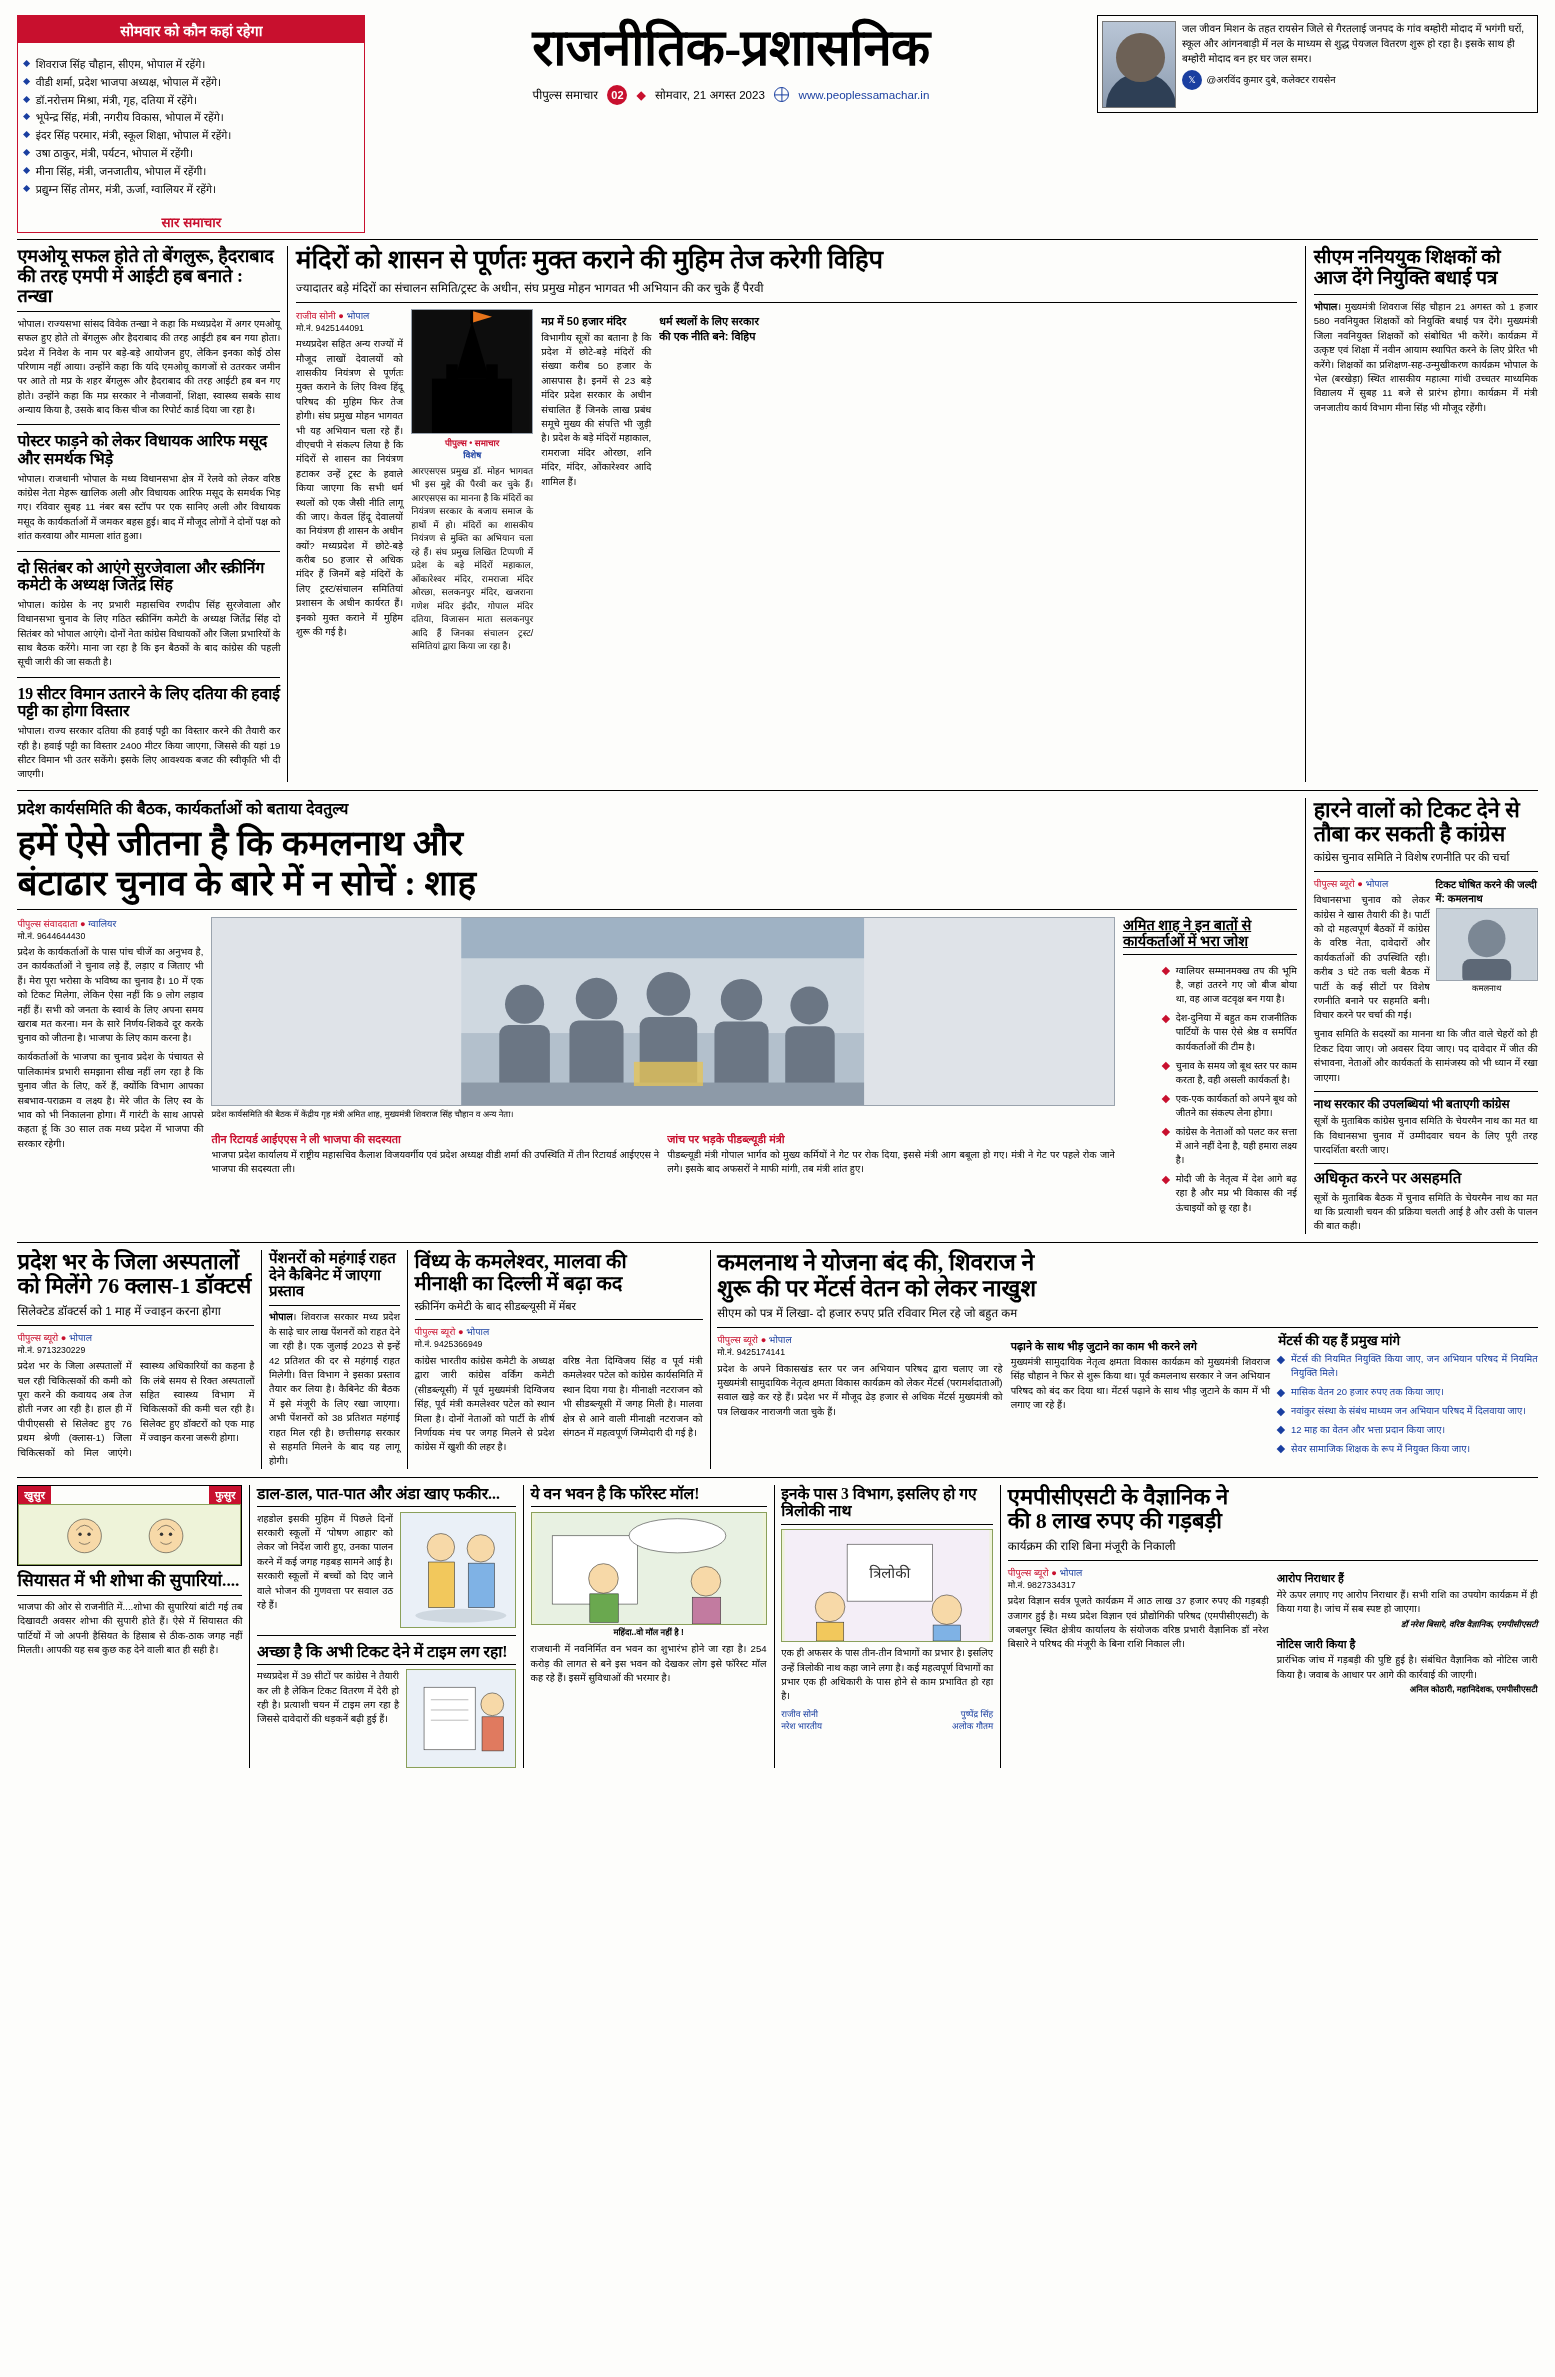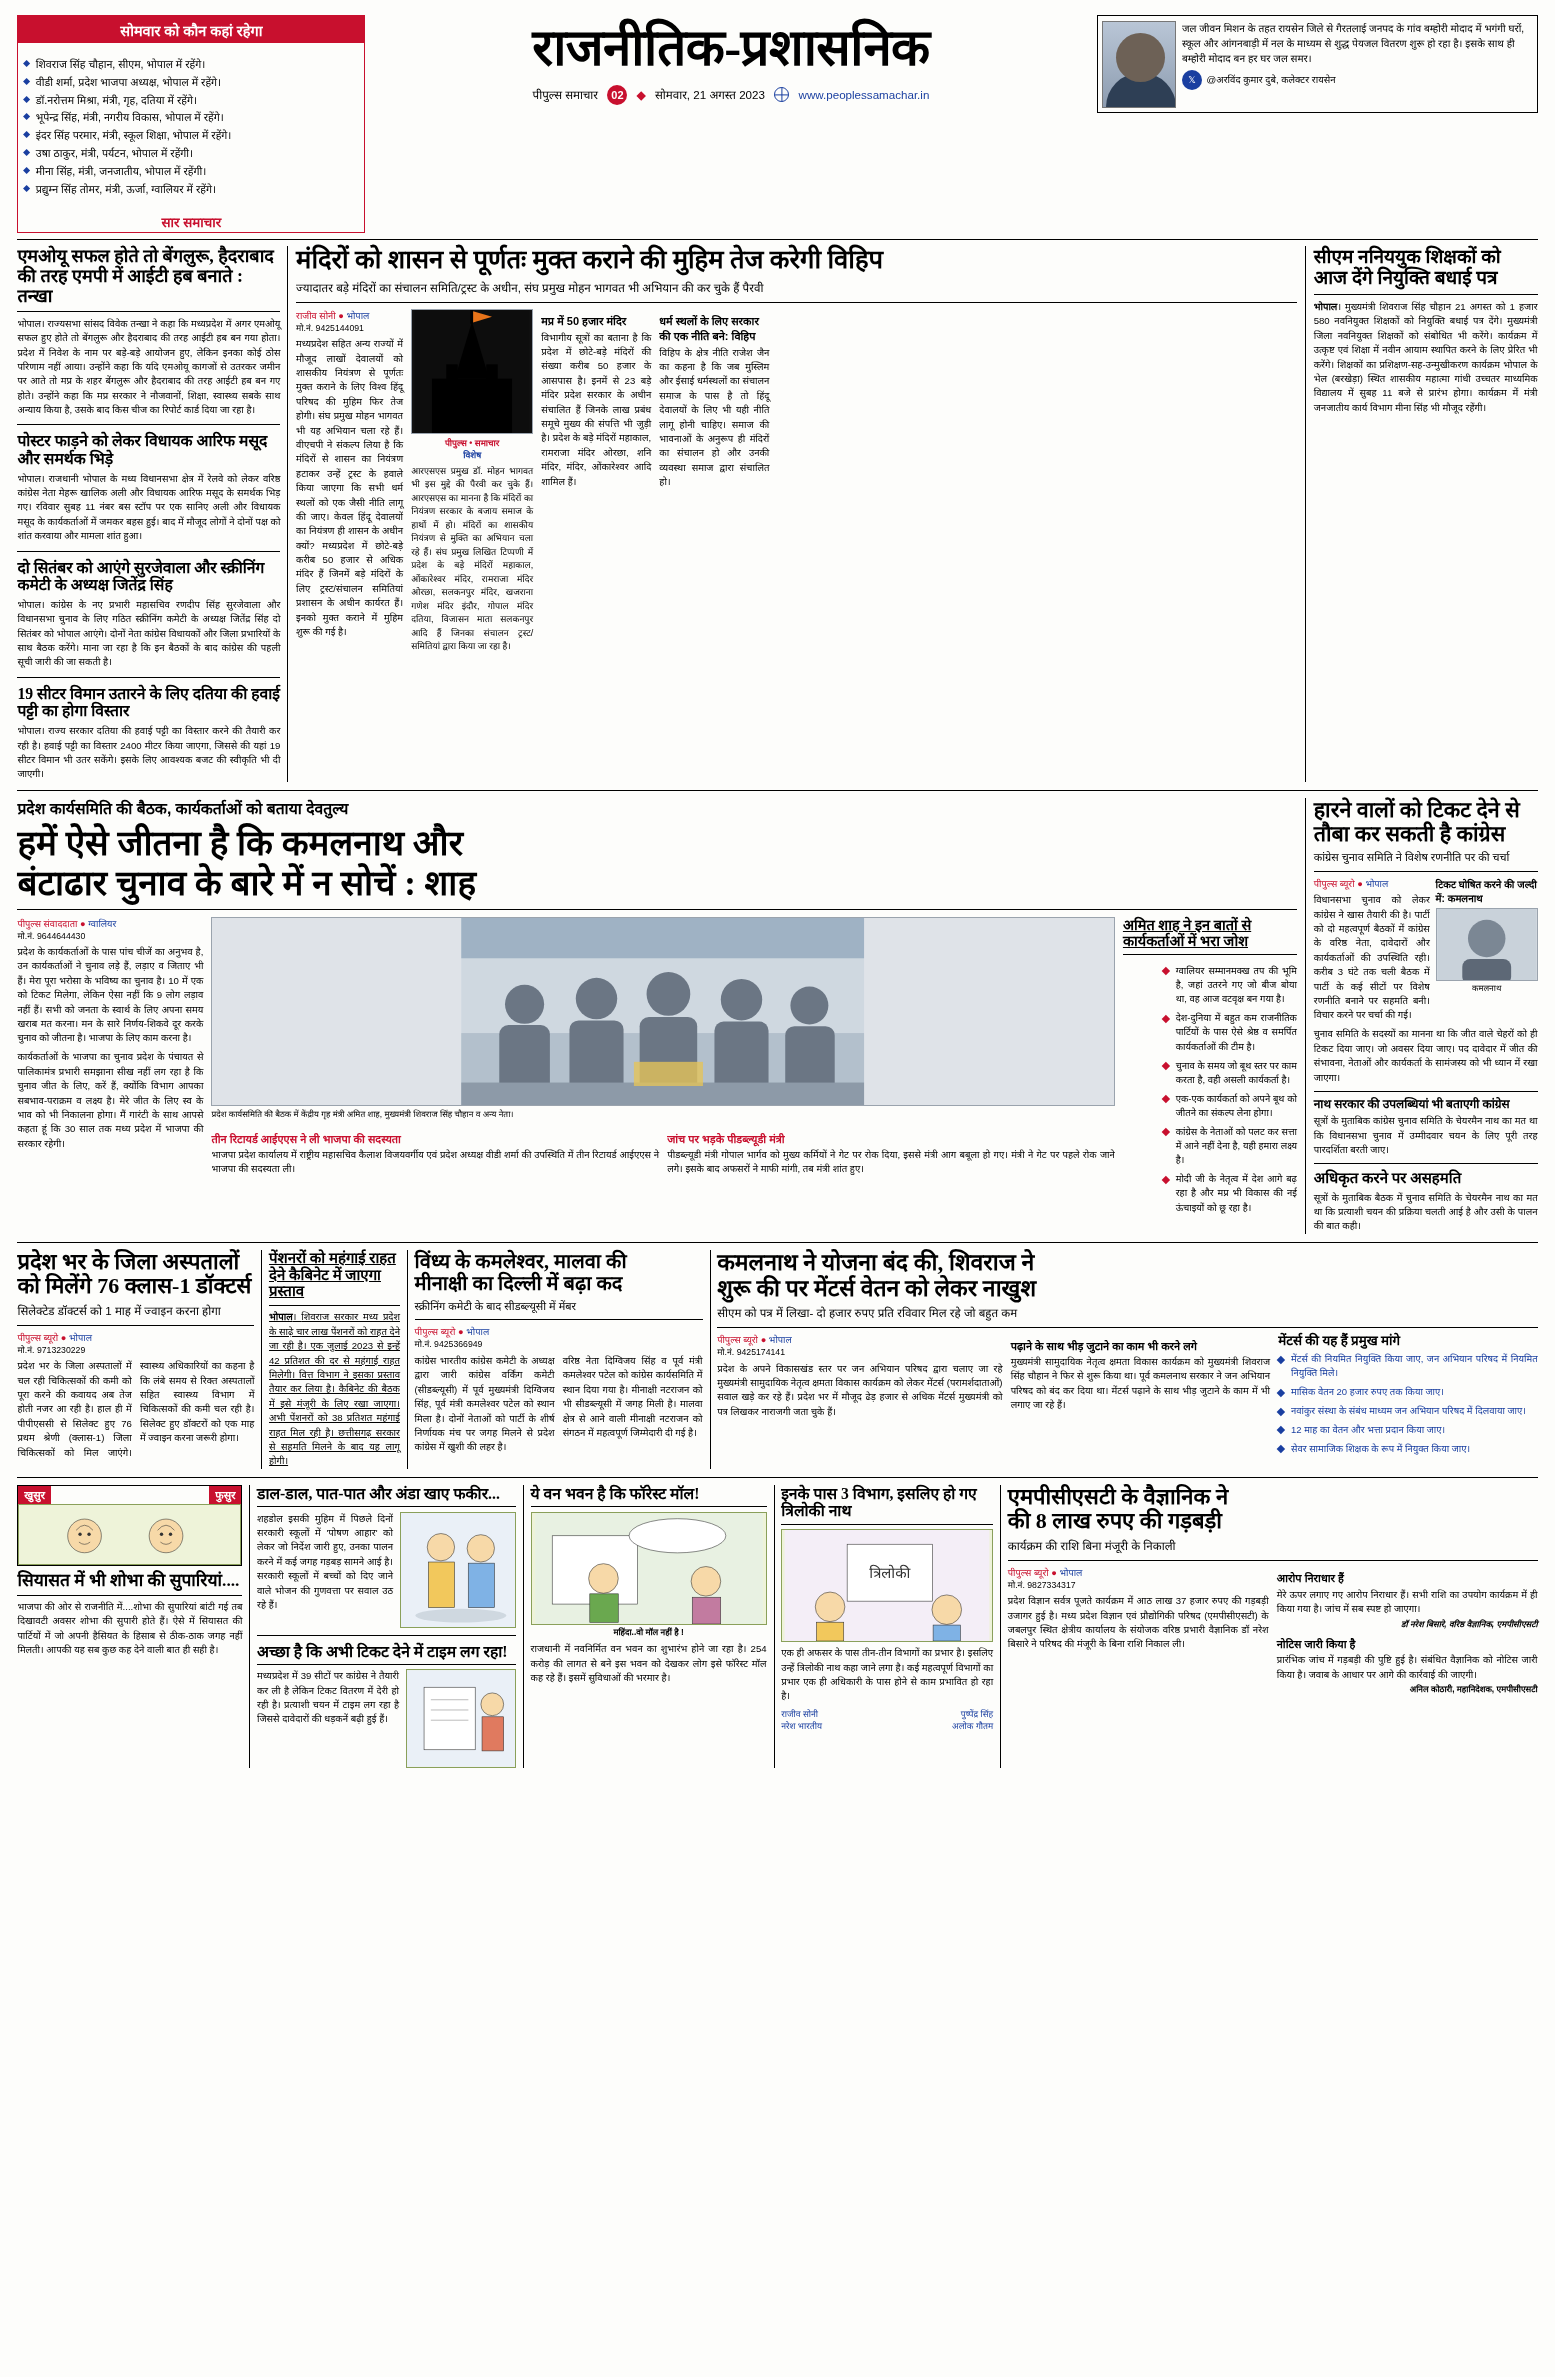--- a/index.html
+++ b/index.html
@@ -240,21 +240,20 @@
           <div class="body" style="margin-top:3.5px;font-size:9px;">आरएसएस प्रमुख डॉ. मोहन भागवत भी इस मुद्दे की पैरवी कर चुके हैं। आरएसएस का मानना है कि मंदिरों का नियंत्रण सरकार के बजाय समाज के हाथों में हो। मंदिरों का शासकीय नियंत्रण से मुक्ति का अभियान चला रहे हैं। संघ प्रमुख लिखित टिप्पणी में प्रदेश के बड़े मंदिरों महाकाल, ओंकारेश्वर मंदिर, रामराजा मंदिर ओरछा, सलकनपुर मंदिर, खजराना गणेश मंदिर इंदौर, गोपाल मंदिर दतिया, विजासन माता सलकनपुर आदि हैं जिनका संचालन ट्रस्ट/समितियां द्वारा किया जा रहा है।</div>
         </div>
 
         <div style="width:110px;">
           <div class="subhead">मप्र में 50 हजार मंदिर</div>
           <div class="body">विभागीय सूत्रों का बताना है कि प्रदेश में छोटे-बड़े मंदिरों की संख्या करीब 50 हजार के आसपास है। इनमें से 23 बड़े मंदिर प्रदेश सरकार के अधीन संचालित हैं जिनके लाख प्रबंध समूचे मुख्य की संपत्ति भी जुड़ी है। प्रदेश के बड़े मंदिरों महाकाल, रामराजा मंदिर ओरछा, शनि मंदिर, मंदिर, ओंकारेश्वर आदि शामिल हैं।</div>
         </div>
 
         <div style="width:110px;">
           <div class="subhead">धर्म स्थलों के लिए सरकार की एक नीति बने: विहिप</div>
-          <div class="body">विहिप के क्षेत्र नीति राजेश जैन का कहना है कि जब मुस्लिम और ईसाई धर्मस्थलों का संचालन समाज के पास है तो हिंदू देवालयों के लिए भी यही नीति लागू होनी चाहिए। समाज की भावनाओं के अनुरूप ही मंदिरों का संचालन हो और उनकी व्यवस्था समाज द्वारा संचालित हो।</div>
         </div>
       </div>
     </div>
 
     <div class="vline"></div>
 
     <div style="width:232px; padding-left:8.1px;">
       <div class="hl" style="font-size:19px;">सीएम ननिययुक शिक्षकों को आज देंगे नियुक्ति बधाई पत्र</div>
       <div class="hr-thin" style="margin:5.2px 0;"></div>
       <div class="body"><b>भोपाल</b>। <span>मुख्यमंत्री शिवराज सिंह चौहान 21 अगस्त को 1 हजार 580 नवनियुक्त शिक्षकों को नियुक्ति बधाई पत्र देंगे। मुख्यमंत्री जिला नवनियुक्त शिक्षकों को संबोधित भी करेंगे। कार्यक्रम में उत्कृष्ट एवं शिक्षा में नवीन आयाम स्थापित करने के लिए प्रेरित भी करेंगे। शिक्षकों का प्रशिक्षण-सह-उन्मुखीकरण कार्यक्रम भोपाल के भेल (बरखेड़ा) स्थित शासकीय महात्मा गांधी उच्चतर माध्यमिक विद्यालय में सुबह 11 बजे से प्रारंभ होगा। कार्यक्रम में मंत्री जनजातीय कार्य विभाग मीना सिंह भी मौजूद रहेंगी।</span></div>
@@ -389,21 +388,21 @@
         <span class="red">पीपुल्स ब्यूरो</span>
         <span class="dot">●</span>
         <span class="blue">भोपाल</span>
       </div>
       <div class="mob">मो.नं. 9713230229</div>
       <div class="body" style="margin-top:3.5px;column-count:2;column-gap:8.1px;">प्रदेश भर के जिला अस्पतालों में चल रही चिकित्सकों की कमी को पूरा करने की कवायद अब तेज होती नजर आ रही है। हाल ही में पीपीएससी से सिलेक्ट हुए 76 प्रथम श्रेणी (क्लास-1) जिला चिकित्सकों को मिल जाएंगे। स्वास्थ्य अधिकारियों का कहना है कि लंबे समय से रिक्त अस्पतालों सहित स्वास्थ्य विभाग में चिकित्सकों की कमी चल रही है। सिलेक्ट हुए डॉक्टरों को एक माह में ज्वाइन करना जरूरी होगा।</div>
     </div>
 
     <div class="vline"></div>
 
-    <div style="width:145px;padding:0 7px;text-decoration:underline;">
+    <div style="width:145px;padding:0 7px;">
       <div class="hl" style="font-size:15px;">पेंशनरों को महंगाई राहत देने कैबिनेट में जाएगा प्रस्ताव</div>
       <div class="hr-thin" style="margin:4.6px 0;"></div>
       <div class="body"><b>भोपाल</b>। <span>शिवराज सरकार मध्य प्रदेश के साढ़े चार लाख पेंशनरों को राहत देने जा रही है। एक जुलाई 2023 से इन्हें 42 प्रतिशत की दर से महंगाई राहत मिलेगी। वित्त विभाग ने इसका प्रस्ताव तैयार कर लिया है। कैबिनेट की बैठक में इसे मंजूरी के लिए रखा जाएगा। अभी पेंशनरों को 38 प्रतिशत महंगाई राहत मिल रही है। छत्तीसगढ़ सरकार से सहमति मिलने के बाद यह लागू होगी।</span></div>
     </div>
 
     <div class="vline"></div>
 
     <div style="width:302px;padding:0 7px;">
       <div class="hl" style="font-size:20px;">विंध्य के कमलेश्वर, मालवा की</div>
       <div class="hl" style="font-size:20px;">मीनाक्षी का दिल्ली में बढ़ा कद</div>

